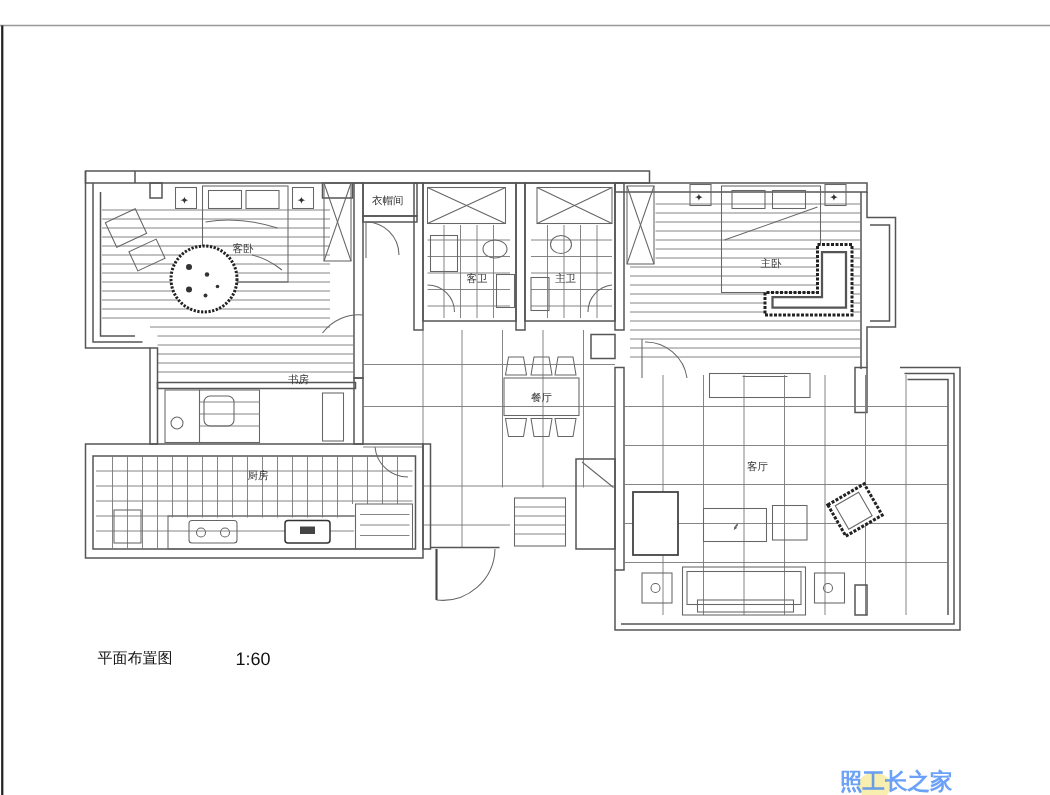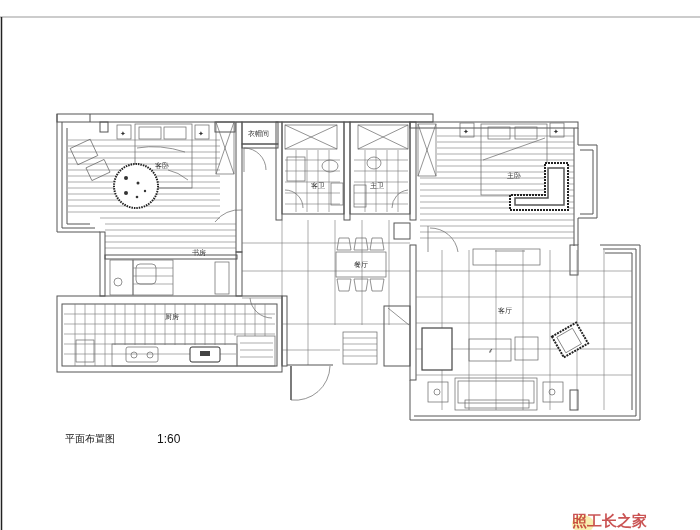--- a/index.html
+++ b/index.html
@@ -5,21 +5,21 @@
   html, body { margin: 0; padding: 0; background: #ffffff; }
   body { width: 700px; height: 530px; position: relative; overflow: hidden; font-family: "DejaVu Sans", sans-serif; }
   svg { position: absolute; left: 0; top: 0; }
   .w { fill: none; stroke: #555; stroke-width: 1; }
   .t { fill: none; stroke: #777; stroke-width: 0.6; }
   .f { fill: none; stroke: #666; stroke-width: 0.7; }
   .d { fill: none; stroke: #444; stroke-width: 1.4; }
   .lbl { font-size: 7px; fill: #333; font-family: "DejaVu Sans", sans-serif; }
   .title { position: absolute; left: 65px; top: 432px; font-size: 10px; color: #111; font-family: "DejaVu Sans", sans-serif; }
   .scale { position: absolute; left: 157px; top: 432px; font-size: 12px; color: #111; font-family: Liberation Sans, sans-serif; }
-  .watermark { position: absolute; left: 572px; top: 512px; font-size: 15px; color: #b91c1c; opacity: 0.75; font-weight: bold; font-family: Liberation Sans, sans-serif; }
+  .watermark { position: absolute; left: 560px; top: 512px; font-size: 15px; color: #3b82f6; opacity: 0.75; font-weight: bold; font-family: Liberation Sans, sans-serif; }
   .wm-face { position: absolute; left: 572px; top: 515px; width: 22px; height: 18px; border-radius: 50%; background: #f3e27a; opacity: .6; }
 </style>
 </head>
 <body>
 
 <svg width="700" height="530" viewBox="0 0 700 530">
 
   <line x1="0" y1="17" x2="700" y2="17" stroke="#999" stroke-width="1"></line>
   <line x1="1.5" y1="17" x2="1.5" y2="530" stroke="#222" stroke-width="1.5"></line>
 

